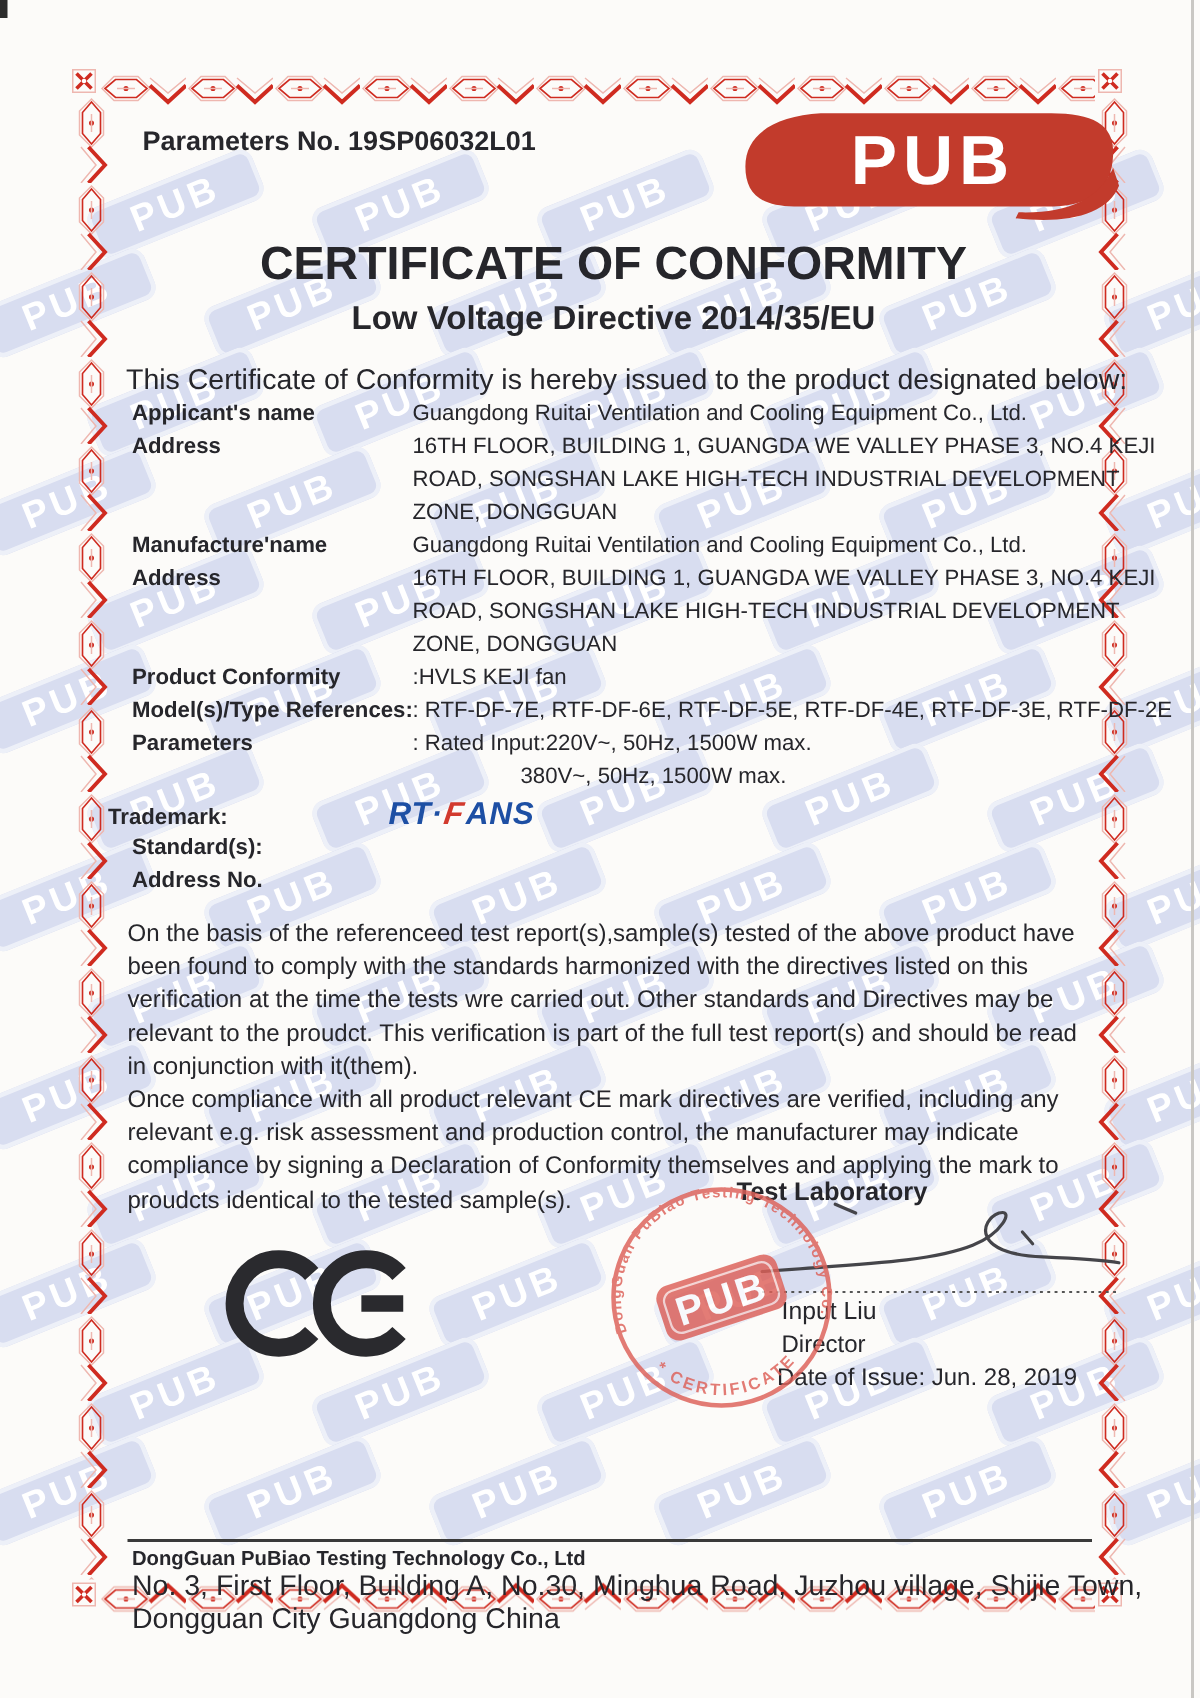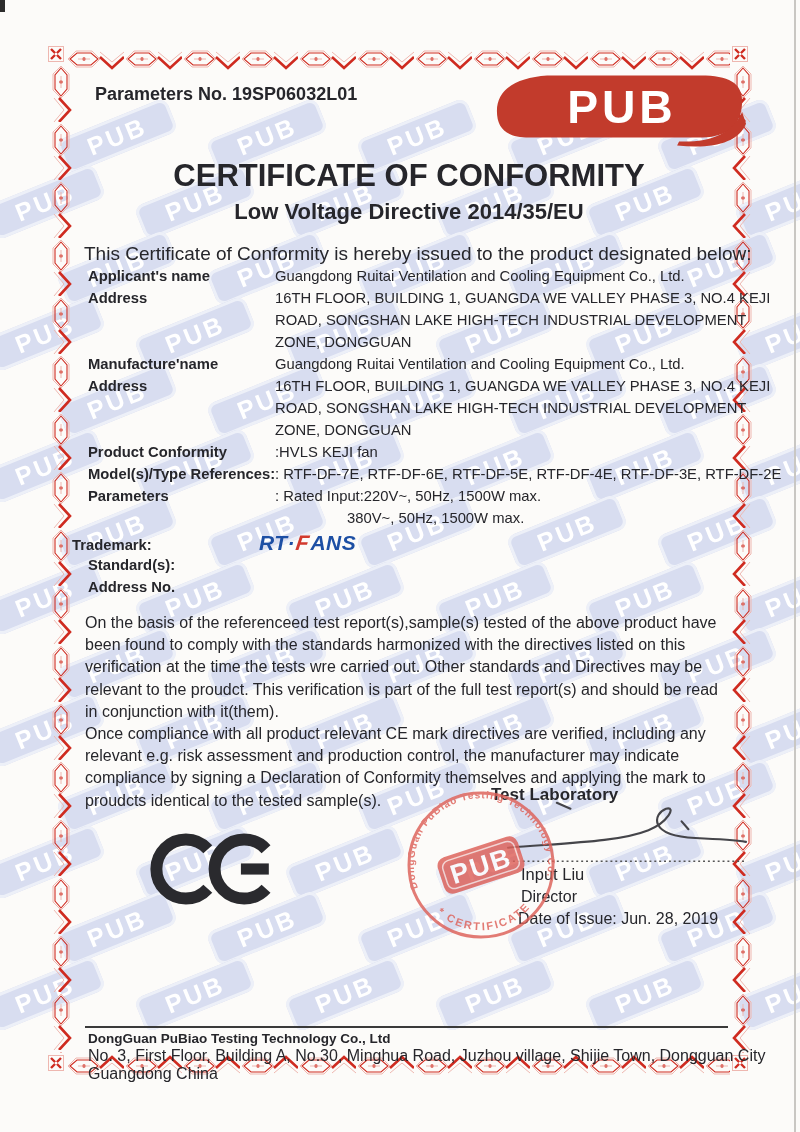--- a/index.html
+++ b/index.html
@@ -43,21 +43,21 @@
   .paras p{margin:0;}
   .ce{position:absolute;left:150px;top:820px;width:126px;height:98px;}
   .lab-head{position:absolute;left:491px;top:785px;font-size:17px;font-weight:bold;}
   .signature{position:absolute;left:498px;top:797px;}
   .signer{position:absolute;left:521px;top:865px;font-size:16.5px;}
   .signer-title{position:absolute;left:521px;top:888px;font-size:16px;}
   .issue-date{position:absolute;left:518px;top:910px;font-size:16px;}
   .stamp{position:absolute;left:396px;top:780px;width:170px;height:170px;z-index:3;}
   .footer-line{position:absolute;left:85px;top:1026px;width:643px;height:2px;background:#3a3a3a;}
   .footer-co{position:absolute;left:88px;top:1031px;font-size:13.5px;font-weight:bold;}
-  .footer-addr{position:absolute;left:88px;top:1047px;font-size:16px;}
+  .footer-addr{position:absolute;left:88px;top:1047px;font-size:19px;}
   .scan-edge{position:absolute;right:4px;top:0;width:2px;height:100%;background:#c9c7c3;z-index:4;}
   .scan-corner{position:absolute;left:0;top:0;width:5px;height:12px;background:#2c2c2c;z-index:4;}
 </style>
 </head>
 <body>
 
 <div class="page">
 
   <div class="wm-layer">
       <div class="wm" style="left: 58px; top: 118px;">PUB</div>

